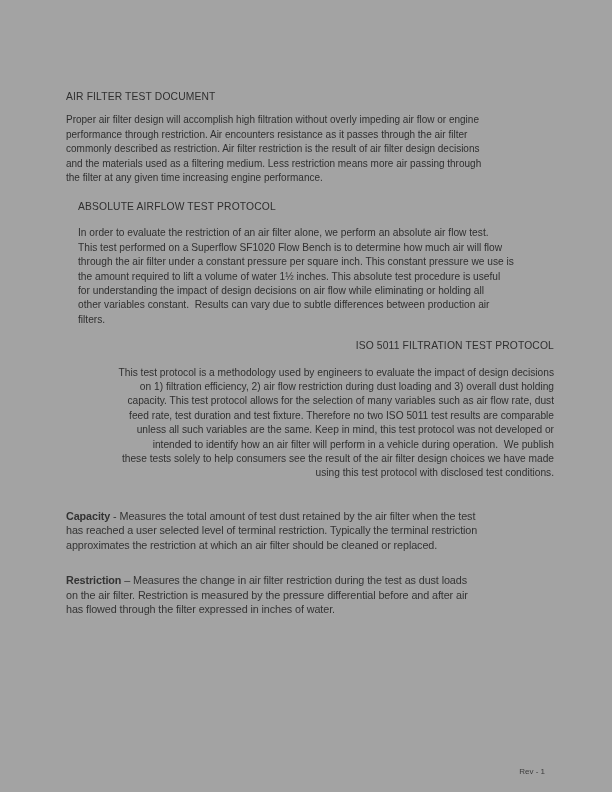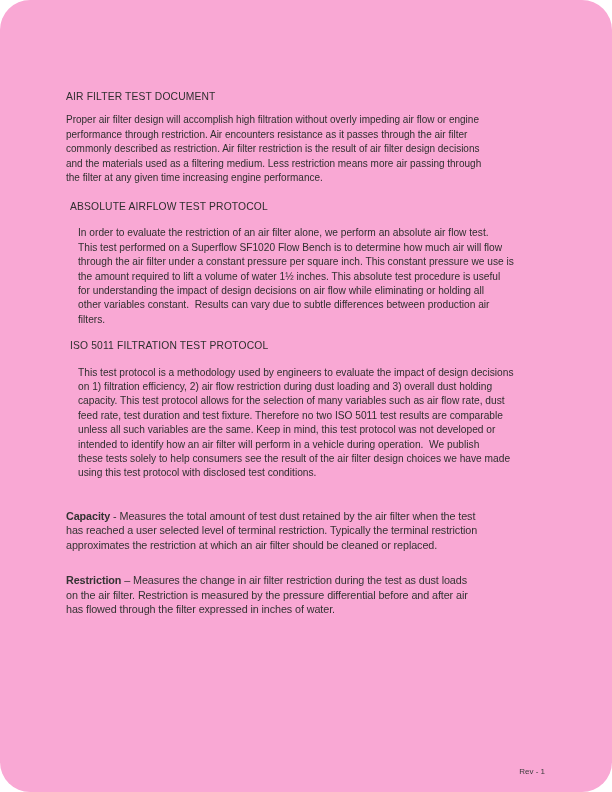--- a/index.html
+++ b/index.html
@@ -4,25 +4,24 @@
 <style>
   html, body {
     margin: 0;
     padding: 0;
     background: #ffffff;
   }
   .page {
     position: relative;
     width: 612px;
     height: 792px;
-    background: #f9a8d4;
+    background: #a3a3a3;
     overflow: hidden;
     font-family: "Liberation Sans", sans-serif;
     color: #2f2f2f;
-    border-radius: 30px;
   }
   .page-inner {
     position: absolute;
     left: 66px;
     top: 90px;
     width: 500px;
   }
   .doc-title {
     margin: 0;
     font-size: 10.3px;
@@ -32,23 +31,23 @@
     white-space: pre;
   }
   .para {
     margin: 9px 0 0 0;
     font-size: 10px;
     line-height: 14.4px;
     white-space: pre;
   }
   .section { margin: 0; }
   .section-absolute { margin-top: 14.5px; }
-  .section-iso { margin-top: 3px; }
+  .section-iso { margin-top: 3px; text-align: right; }
   .section-heading {
-    margin: 4px;
+    margin: 12px;
     font-size: 10.3px;
     font-weight: 400;
     line-height: 14.4px;
     letter-spacing: 0.15px;
     white-space: pre;
   }
   .section-body {
     margin: 12px;
     font-size: 10.2px;
     line-height: 14.4px;

